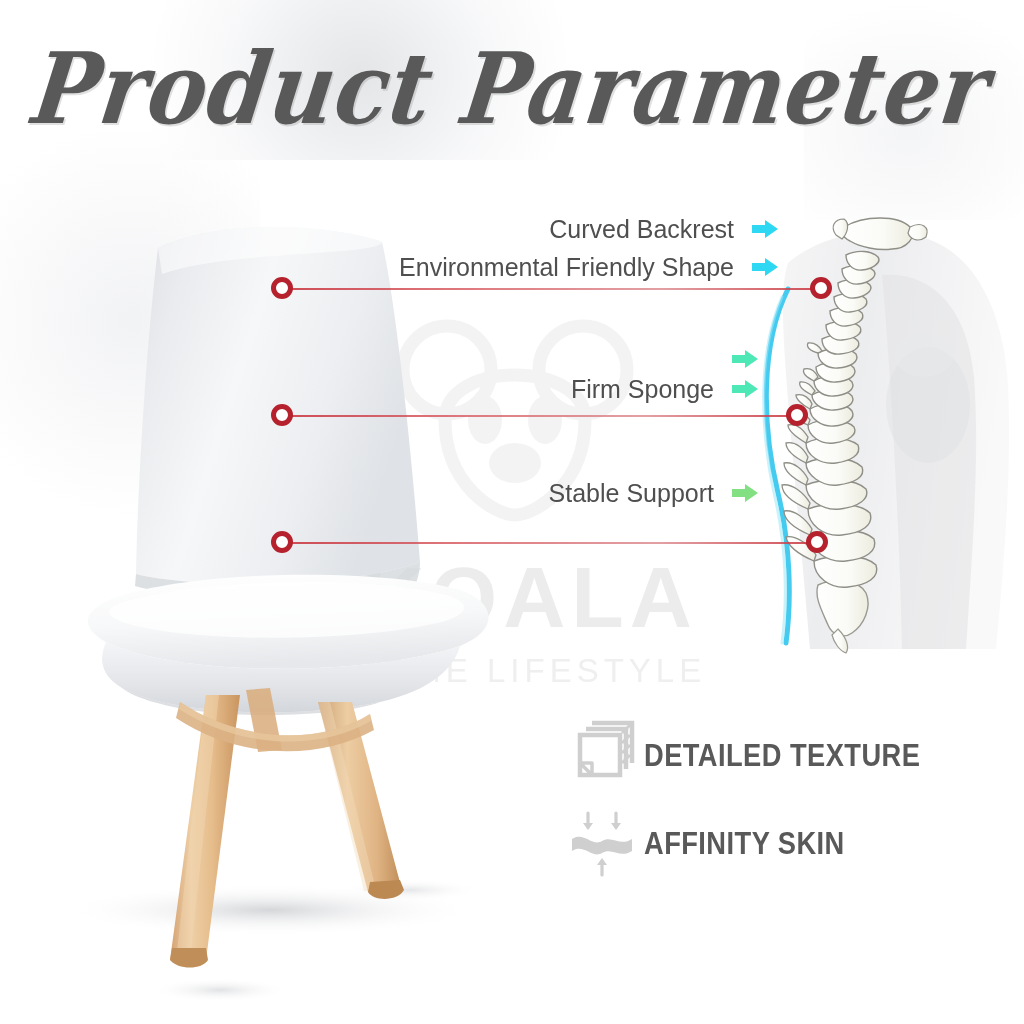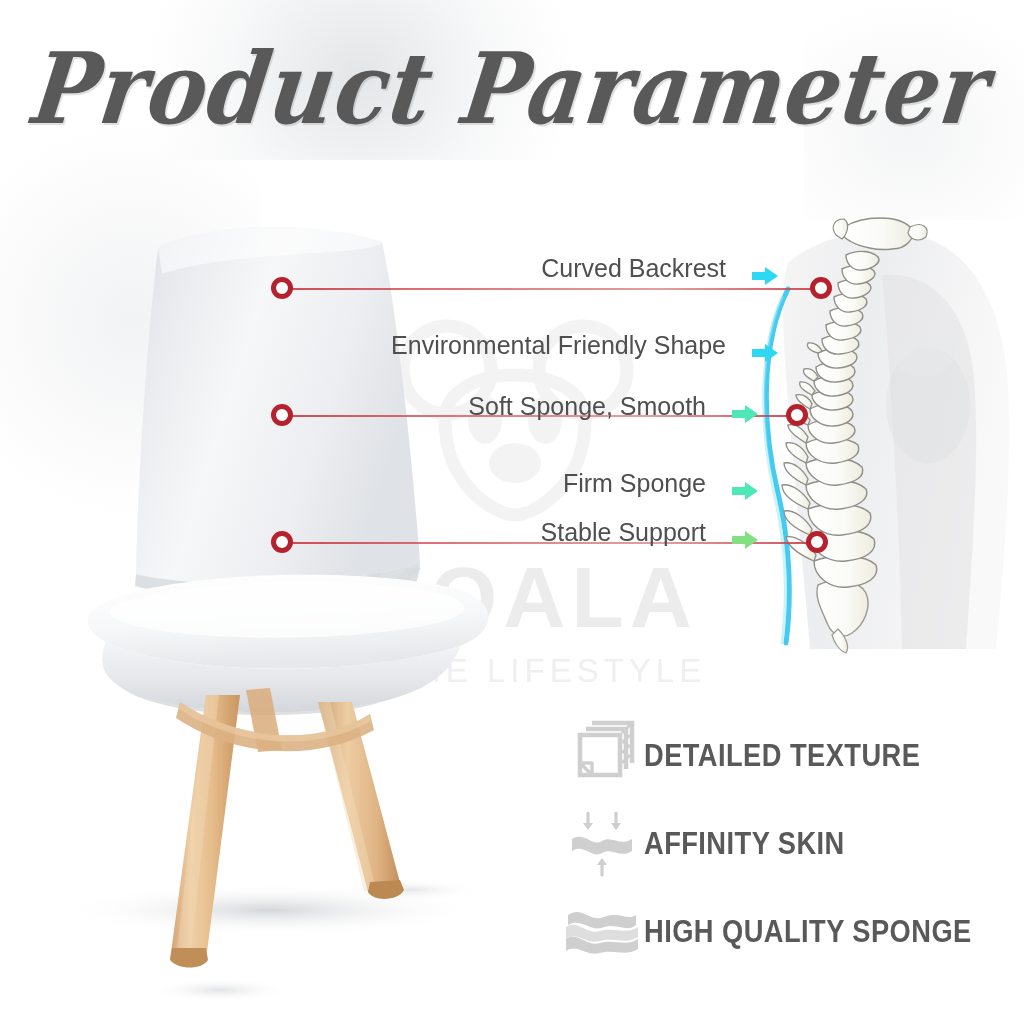--- a/index.html
+++ b/index.html
@@ -118,24 +118,23 @@
   .callout {
     position: absolute;
     text-align: right;
     color: #4f4f4f;
     font-size: 25px;
     line-height: 38px;
     white-space: nowrap;
   }
   .callout .row {
     display: flex;
-    align-items: flex-end;
+    align-items: center;
     justify-content: flex-end;
-    gap: 24px;
-    margin-top: 39px;
+    gap: 16px;
   }
   .callout .txt { display: inline-block; }
   .arrow { display: inline-block; width: 30px; height: 22px; flex: 0 0 auto; }
 
   
   .features { position: absolute; left: 558px; top: 712px; width: 420px; }
   .feature-row {
     display: flex;
     align-items: center;
     height: 88px;
@@ -331,21 +330,20 @@
     <div class="row">
       <span class="txt">Environmental Friendly Shape</span>
       <svg class="arrow" viewBox="0 0 30 22">
         <path d="M2 7 L15 7 L15 2 L28 11 L15 20 L15 15 L2 15 Z" fill="#2ed8f2"></path>
       </svg>
     </div>
   </div>
 
   <div class="callout" style="left:400px; top:348px; width:360px;">
     <div class="row">
-      <span class="txt">Soft Sponge, Smooth</span>
       <svg class="arrow" viewBox="0 0 30 22">
         <path d="M2 7 L15 7 L15 2 L28 11 L15 20 L15 15 L2 15 Z" fill="#4ee8b6"></path>
       </svg>
     </div>
     <div class="row">
       <span class="txt">Firm Sponge</span>
       <svg class="arrow" viewBox="0 0 30 22">
         <path d="M2 7 L15 7 L15 2 L28 11 L15 20 L15 15 L2 15 Z" fill="#4ee8b6"></path>
       </svg>
     </div>
@@ -388,24 +386,16 @@
           <path d="M25 16 L30 23 L35 16 Z" stroke="none"></path>
           <path d="M58 6 L58 20" stroke-linecap="round"></path>
           <path d="M53 16 L58 23 L63 16 Z" stroke="none"></path>
           <path d="M44 68 L44 54" stroke-linecap="round"></path>
           <path d="M39 58 L44 51 L49 58 Z" stroke="none"></path>
         </g>
       </svg>
       <div class="feature-label">AFFINITY SKIN</div>
     </div>
 
-    <div class="feature-row">
-      <svg class="feature-icon" viewBox="0 0 86 74">
-        <path d="M8 44 C20 36 28 52 42 48 C56 44 68 52 80 44 L80 54 C68 62 56 54 42 58 C28 62 20 48 8 56 Z" fill="#cfcfcf"></path>
-        <path d="M8 32 C20 24 28 40 42 36 C56 32 68 40 80 32 L80 42 C68 50 56 42 42 46 C28 50 20 36 8 44 Z" fill="#dedede"></path>
-        <path d="M10 20 C24 10 32 28 46 22 C60 16 70 26 78 20 L78 30 C70 38 58 28 46 32 C32 38 24 22 10 30 Z" fill="#cfcfcf"></path>
-      </svg>
-      <div class="feature-label">HIGH QUALITY SPONGE</div>
-    </div>
 
   </div>
 
 </div>
 
 </body></html>

